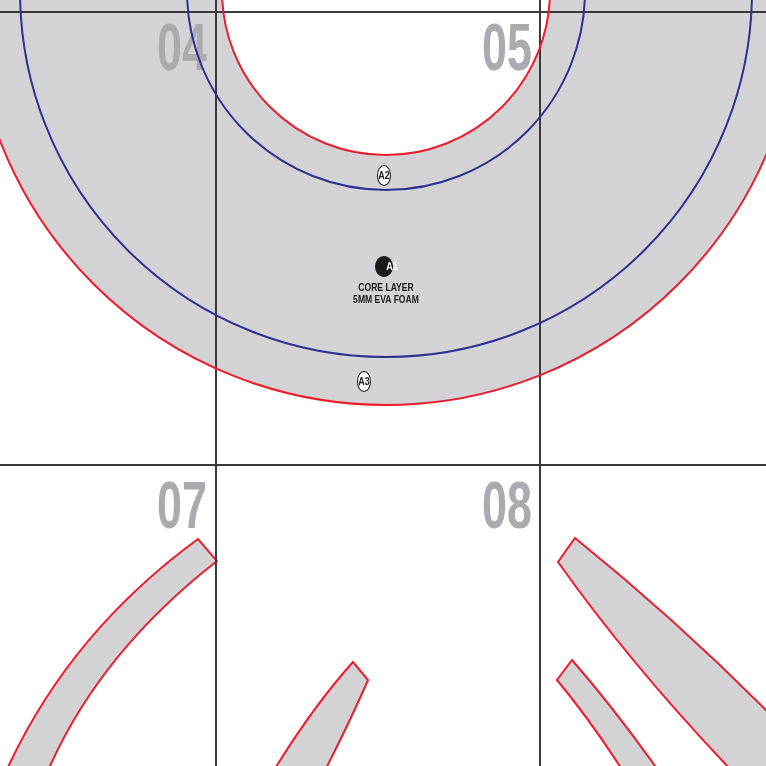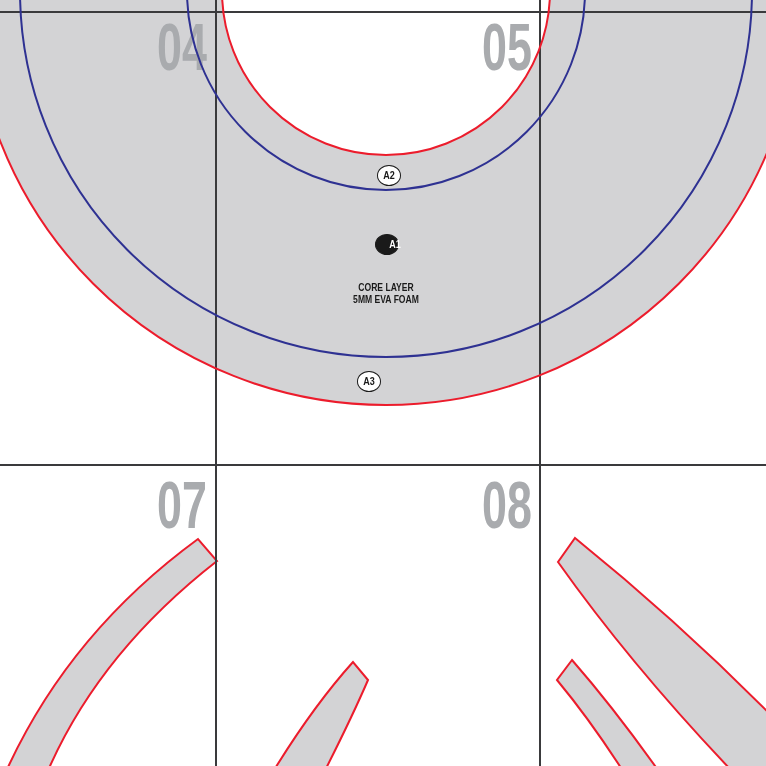--- a/index.html
+++ b/index.html
@@ -28,29 +28,29 @@
     font-weight:700;font-size:66px;line-height:66px;letter-spacing:0;
     color:var(--page_number_gray);
     transform:scaleX(0.68);transform-origin:100% 0;
     user-select:none;
   }
   #num04{left:77px;top:14px;}
   #num05{left:402px;top:14px;}
   #num07{left:77px;top:472px;}
   #num08{left:402px;top:472px;}
   .badge{
-    position:absolute;width:24px;height:21px;border-radius:50%;
+    position:absolute;width:14px;height:21px;border-radius:50%;
     box-sizing:border-box;display:flex;align-items:center;justify-content:center;
     font-size:11px;font-weight:700;line-height:1;
   }
   .badge .t{display:inline-block;transform:scaleX(0.82);}
   .badge.outline{background:#fff;border:1.5px solid var(--label_black);color:var(--label_black);}
   .badge.solid{background:var(--label_black);border:1.5px solid var(--label_black);color:#fff;}
   #labelA2{left:377px;top:165px;}
-  #labelA1{left:375px;top:234px;padding-left:16px;}
+  #labelA1{left:375px;top:256px;padding-left:16px;}
   #labelA3{left:357px;top:371px;}
   .note{
     position:absolute;left:286px;top:281px;width:200px;text-align:center;
     font-size:11px;line-height:12px;font-weight:700;color:var(--label_black);
     transform:scaleX(0.78);transform-origin:50% 0;
   }
 </style>
 </head>
 <body>
 

